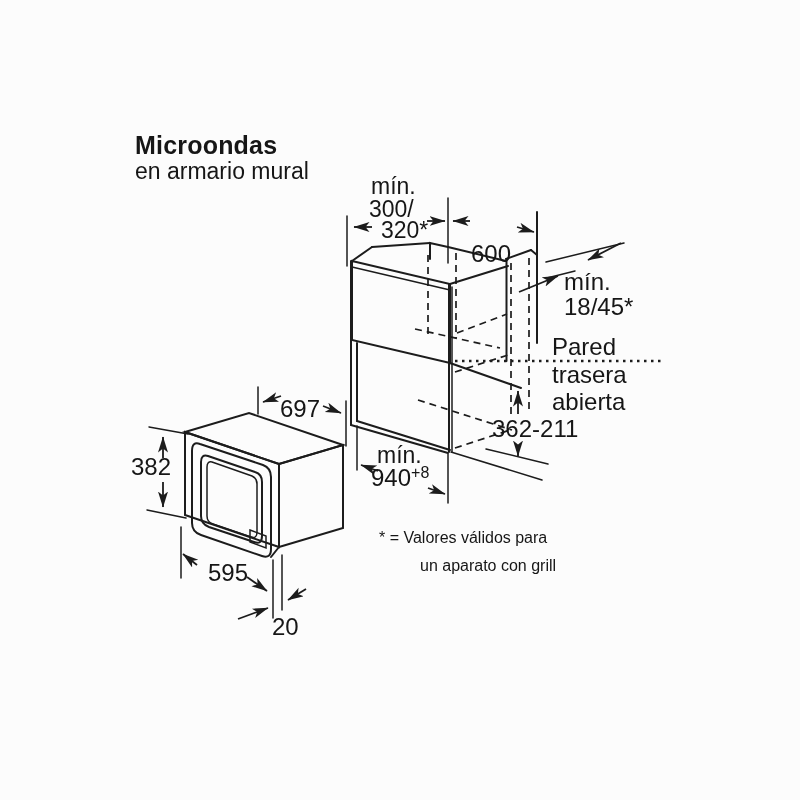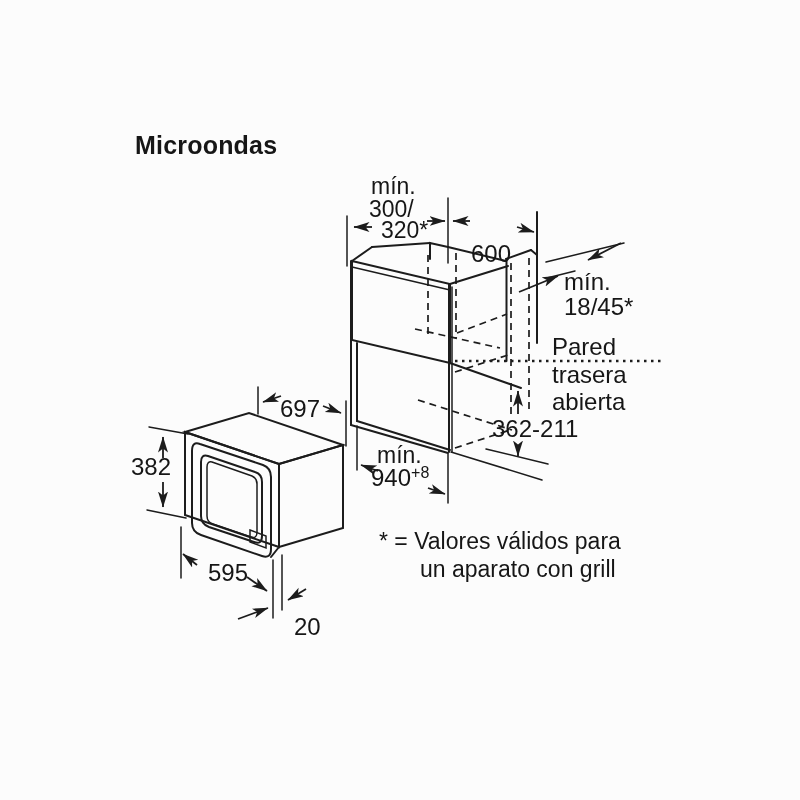--- a/index.html
+++ b/index.html
@@ -9,21 +9,21 @@
     font-family:"Liberation Sans", sans-serif;
     color:#161616;
   }
   #stage{position:absolute;left:0;top:0;width:800px;height:800px;}
   svg{position:absolute;left:0;top:0;}
   .lbl{position:absolute;white-space:nowrap;line-height:1.02;color:#161616;}
   .t-title{font-size:25px;font-weight:bold;letter-spacing:.2px;}
   .t-sub{font-size:23px;}
   .t-dim{font-size:24px;}
   .t-dim-sm{font-size:23px;}
-  .t-note{font-size:23px;}
+  .t-note{font-size:16px;}
   .sup{font-size:16px;vertical-align:8px;letter-spacing:0;}
   
   .ln{stroke:#1c1c1c;stroke-width:2;fill:none;stroke-linecap:round;}
   .thin{stroke:#1c1c1c;stroke-width:1.5;fill:none;stroke-linecap:round;}
   .dash{stroke:#1c1c1c;stroke-width:1.7;fill:none;stroke-dasharray:7 5;stroke-linecap:butt;}
   .dot{stroke:#1c1c1c;stroke-width:2.6;fill:none;stroke-dasharray:2.5 4.5;stroke-linecap:butt;}
   .arrow{stroke:#1c1c1c;stroke-width:1.8;fill:none;}
 </style>
 </head>
 <body style="background: rgb(252, 252, 252);">
@@ -145,20 +145,21 @@
       <path class="arrow" d="M247,577 L267,591" marker-end="url(#ah)"></path>
 
       <path class="thin" d="M273,560 L273,618"></path>
       <path class="thin" d="M282,555 L282,610"></path>
       <path class="arrow" d="M238,619 L268,608" marker-end="url(#ah)"></path>
       <path class="arrow" d="M306,589 L288,600" marker-end="url(#ah)"></path>
     </g>
   </svg>
 
   <div class="lbl t-title" style="left:135px;top:133px;text-align:center;">Microondas</div>
+  <div class="lbl t-sub" style="left:135px;top:160px;">en armario mural</div>
 
   <div class="lbl t-dim-sm" style="left:371px;top:175px;">mín.</div>
   <div class="lbl t-dim-sm" style="left:369px;top:198px;">300/</div>
   <div class="lbl t-dim-sm" style="left:381px;top:219px;">320*</div>
 
   <div class="lbl t-dim" style="left:471px;top:222px;margin-top:20px;">600</div>
 
   <div class="lbl t-dim" style="left:564px;top:270px;">mín.</div>
   <div class="lbl t-dim" style="left:564px;top:295px;">18/45*</div>
 
@@ -167,18 +168,18 @@
   <div class="lbl t-dim" style="left:552px;top:390px;">abierta</div>
 
   <div class="lbl t-dim" style="left:492px;top:417px;">362-211</div>
 
   <div class="lbl t-dim-sm" style="left:377px;top:444px;">mín.</div>
   <div class="lbl t-dim" style="left:371px;top:465px;"><span>940</span><span class="sup">+8</span></div>
 
   <div class="lbl t-dim" style="left:280px;top:397px;">697</div>
   <div class="lbl t-dim" style="left:131px;top:455px;">382</div>
   <div class="lbl t-dim" style="left:208px;top:561px;">595</div>
-  <div class="lbl t-dim" style="left:272px;top:615px;margin-left:22px;">20</div>
+  <div class="lbl t-dim" style="left:272px;top:615px;">20</div>
 
   <div class="lbl t-note" style="left:379px;top:530px;">* = Valores válidos para</div>
   <div class="lbl t-note" style="left:420px;top:558px;">un aparato con grill</div>
 
 </div>
 
 </body></html>

